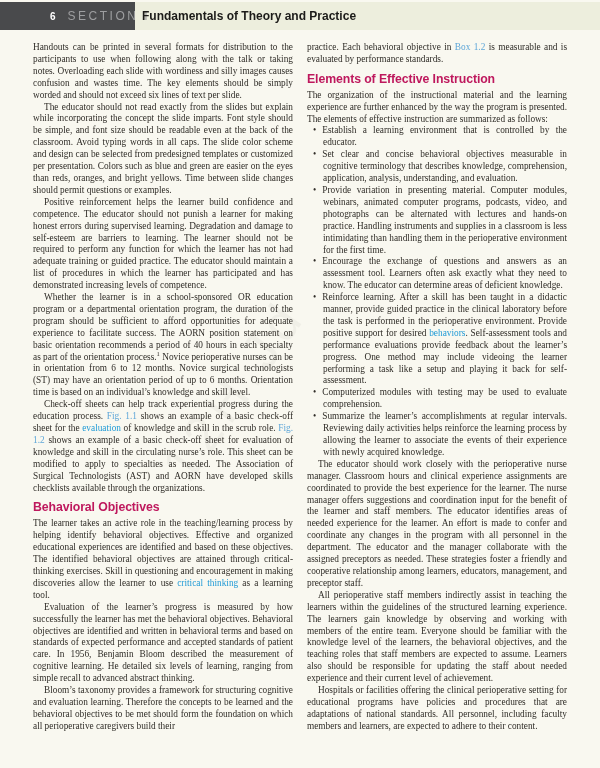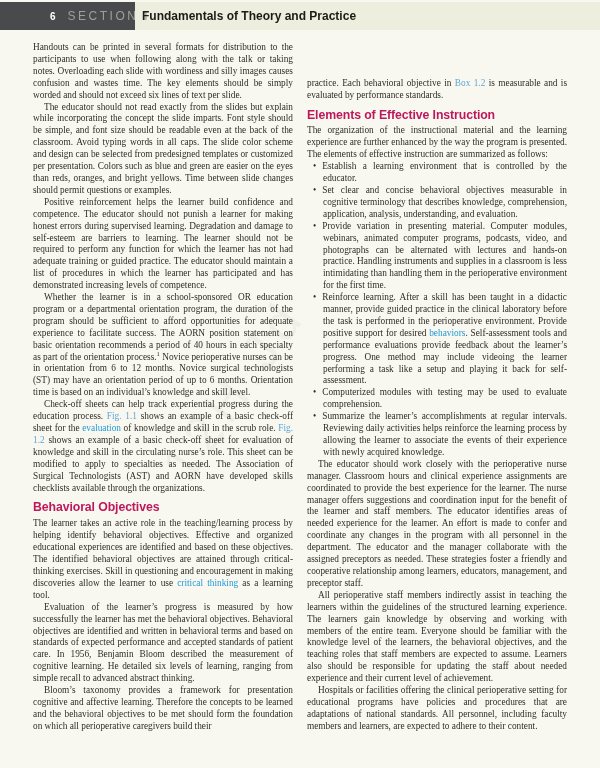--- a/index.html
+++ b/index.html
@@ -145,36 +145,37 @@
           <p><span>Handouts can be printed in several formats for distribution to the participants to use when following along with the talk or taking notes. Overloading each slide with wordiness and silly images causes confusion and wastes time. The key elements should be simply worded and should not exceed six lines of text per slide.</span></p>
           <p class="indent"><span>The educator should not read exactly from the slides but explain while incorporating the concept the slide imparts. Font style should be simple, and font size should be readable even at the back of the classroom. Avoid typing words in all caps. The slide color scheme and design can be selected from predesigned templates or customized per presentation. Colors such as blue and green are easier on the eyes than reds, oranges, and bright yellows. Time between slide changes should permit questions or examples.</span></p>
           <p class="indent"><span>Positive reinforcement helps the learner build confidence and competence. The educator should not punish a learner for making honest errors during supervised learning. Degradation and damage to self-esteem are barriers to learning. The learner should not be required to perform any function for which the learner has not had adequate training or guided practice. The educator should maintain a list of procedures in which the learner has participated and has demonstrated increasing levels of competence.</span></p>
           <p class="indent"><span>Whether the learner is in a school-sponsored OR education program or a departmental orientation program, the duration of the program should be sufficient to afford opportunities for adequate experience to facilitate success. The AORN position statement on basic orientation recommends a period of 40 hours in each specialty as part of the orientation process.</span><span class="sup">1</span><span> Novice perioperative nurses can be in orientation from 6 to 12 months. Novice surgical technologists (ST) may have an orientation period of up to 6 months. Orientation time is based on an individual’s knowledge and skill level.</span></p>
           <p class="indent"><span>Check-off sheets can help track experiential progress during the education process. </span><span class="link">Fig. 1.1</span><span> shows an example of a basic check-off sheet for the </span><span class="term">evaluation</span><span> of knowledge and skill in the scrub role. </span><span class="link">Fig. 1.2</span><span> shows an example of a basic check-off sheet for evaluation of knowledge and skill in the circulating nurse’s role. This sheet can be modified to apply to specialties as needed. The Association of Surgical Technologists (AST) and AORN have developed skills checklists available through the organizations.</span></p>
         </div>
       <h2 class="green-heading">Behavioral Objectives</h2>
       <div>
           <p><span>The learner takes an active role in the teaching/learning process by helping identify behavioral objectives. Effective and organized educational experiences are identified and based on these objectives. The identified behavioral objectives are attained through critical-thinking exercises. Skill in questioning and encouragement in making discoveries allow the learner to use </span><span class="term">critical thinking</span><span> as a learning tool.</span></p>
           <p class="indent"><span>Evaluation of the learner’s progress is measured by how successfully the learner has met the behavioral objectives. Behavioral objectives are identified and written in behavioral terms and based on standards of expected performance and accepted standards of patient care. In 1956, Benjamin Bloom described the measurement of cognitive learning. He detailed six levels of learning, ranging from simple recall to advanced abstract thinking.</span></p>
-          <p class="indent"><span>Bloom’s taxonomy provides a framework for presentation cognitive and affective learning. Therefore the concepts to be learned and the behavioral objectives to be met should form the foundation on which all perioperative caregivers build their</span></p>
+          <p class="indent"><span>Bloom’s taxonomy provides a framework for structuring cognitive and evaluation learning. Therefore the concepts to be learned and the behavioral objectives to be met should form the foundation on which all perioperative caregivers build their</span></p>
         </div>
     </section>
 
     <section class="column">
       <div>
           <p><span>practice. Each behavioral objective in </span><span class="link">Box 1.2</span><span> is measurable and is evaluated by performance standards.</span></p>
         </div>
       <h2 class="green-heading">Elements of Effective Instruction</h2>
       <div>
           <p><span>The organization of the instructional material and the learning experience are further enhanced by the way the program is presented. The elements of effective instruction are summarized as follows:</span></p>
         </div>
       <ul class="bullets">
           <li><span>Establish a learning environment that is controlled by the educator.</span></li>
           <li><span>Set clear and concise behavioral objectives measurable in cognitive terminology that describes knowledge, comprehension, application, analysis, understanding, and evaluation.</span></li>
           <li><span>Provide variation in presenting material. Computer modules, webinars, animated computer programs, podcasts, video, and photographs can be alternated with lectures and hands-on practice. Handling instruments and supplies in a classroom is less intimidating than handling them in the perioperative environment for the first time.</span></li>
+          <li><span>Encourage the exchange of questions and answers as an assessment tool. Learners often ask exactly what they need to know. The educator can determine areas of deficient knowledge.</span></li>
           <li><span>Reinforce learning. After a skill has been taught in a didactic manner, provide guided practice in the clinical laboratory before the task is performed in the perioperative environment. Provide positive support for desired </span><span class="term">behaviors</span><span>. Self-assessment tools and performance evaluations provide feedback about the learner’s progress. One method may include videoing the learner performing a task like a setup and playing it back for self-assessment.</span></li>
           <li><span>Computerized modules with testing may be used to evaluate comprehension.</span></li>
           <li><span>Summarize the learner’s accomplishments at regular intervals. Reviewing daily activities helps reinforce the learning process by allowing the learner to associate the events of their experience with newly acquired knowledge.</span></li>
         </ul>
       <div>
           <p class="indent"><span>The educator should work closely with the perioperative nurse manager. Classroom hours and clinical experience assignments are coordinated to provide the best experience for the learner. The nurse manager offers suggestions and coordination input for the benefit of the learner and staff members. The educator identifies areas of needed experience for the learner. An effort is made to confer and coordinate any changes in the program with all personnel in the department. The educator and the manager collaborate with the assigned preceptors as needed. These strategies foster a friendly and cooperative relationship among learners, educators, management, and preceptor staff.</span></p>
           <p class="indent"><span>All perioperative staff members indirectly assist in teaching the learners within the guidelines of the structured learning experience. The learners gain knowledge by observing and working with members of the entire team. Everyone should be familiar with the knowledge level of the learners, the behavioral objectives, and the teaching roles that staff members are expected to assume. Learners also should be responsible for updating the staff about needed experience and their current level of achievement.</span></p>
           <p class="indent"><span>Hospitals or facilities offering the clinical perioperative setting for educational programs have policies and procedures that are adaptations of national standards. All personnel, including faculty members and learners, are expected to adhere to their content.</span></p>
         </div>
     </section>

